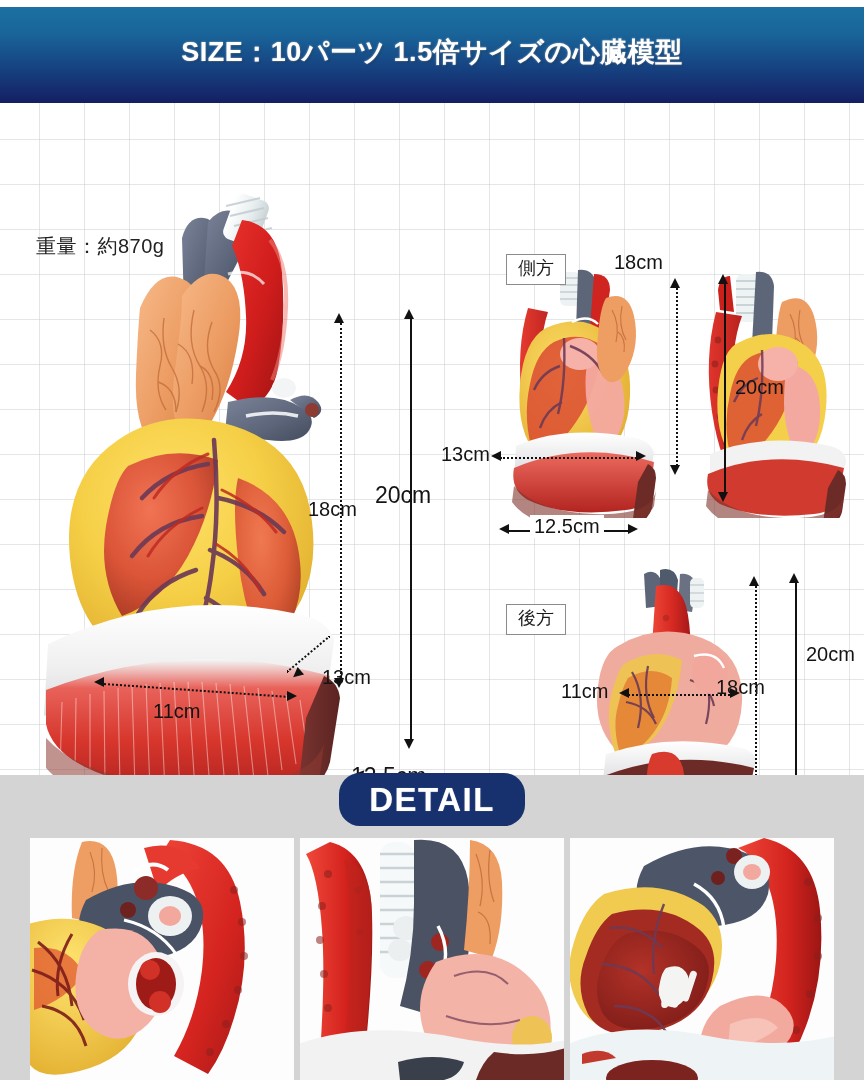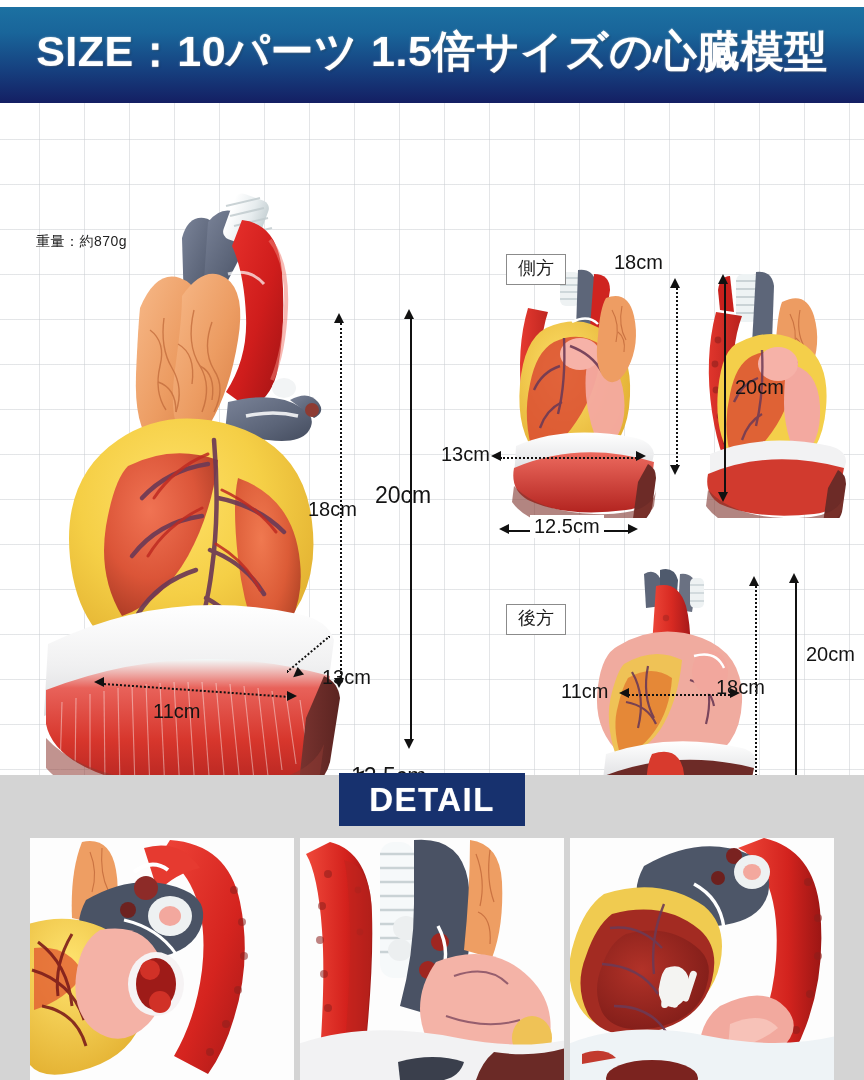--- a/index.html
+++ b/index.html
@@ -12,40 +12,40 @@
   .page { position: relative; width: 864px; height: 1080px; background:#fff; }
 
   
   .top-white { position:absolute; left:0; top:0; width:864px; height:7px; background:#ffffff; z-index:5;}
   .header {
     position: absolute; left:0; top:0; width:864px; height:103px;
     background: linear-gradient(180deg,#1d74a4 0%, #19659a 32%, #16407f 68%, #141f63 100%);
     display:flex; align-items:center; justify-content:center;
   }
   .header-title {
-    color:#ffffff; font-size:43px; font-weight:bold; letter-spacing:0.5px;
+    color:#ffffff; font-size:27px; font-weight:bold; letter-spacing:0.5px;
     text-shadow: 0 0 2px rgba(255,255,255,0.6), 1px 1px 2px rgba(0,0,0,0.35);
     white-space:nowrap; transform: scaleX(1.0);
   }
 
   
   .spec {
     position:absolute; left:0; top:103px; width:864px; height:672px;
     background-color:#ffffff;
     background-image:
       linear-gradient(to right, rgba(205,208,212,0.55) 1px, transparent 1px),
       linear-gradient(to bottom, rgba(205,208,212,0.55) 1px, transparent 1px);
     background-size: 45px 45px;
     background-position: -6px -9px;
     overflow:hidden;
   }
 
   .weight-label {
     position:absolute; left:36px; top:130px;
-    font-size:14px; color:#222; letter-spacing:0.5px; z-index:20;
+    font-size:20px; color:#222; letter-spacing:0.5px; z-index:20;
   }
 
   .view-tag {
     position:absolute; border:1px solid #8b8b8b; background:#fff;
     font-size:18px; color:#1a1a1a; padding:2px 11px 4px 11px; z-index:20;
     line-height:1.25;
   }
   #tag-lateral { left:506px; top:151px; }
   #tag-posterior { left:506px; top:461px;margin-top:40px; }
 
@@ -69,21 +69,21 @@
 
   
   .model { position:absolute; z-index:10; }
 
   
   .detail-band {
     position:absolute; left:0; top:775px; width:864px; height:305px; background:#d4d4d4;
   }
   .detail-ribbon {
     position:absolute; left:339px; top:773px; width:186px; height:53px;
-    background:#17316e; display:flex; align-items:center; justify-content:center; z-index:30;
+    background:#17316e; display:flex; align-items:center; justify-content:center; z-index:30;border-radius:21px;
   }
   .detail-ribbon span {
     color:#fff; font-size:33px; font-weight:bold; letter-spacing:1.5px;
     text-shadow: 0 0 1px rgba(255,255,255,0.5);
   }
   .detail-photos { position:absolute; left:0; top:838px; width:864px; height:242px; display:flex; gap:6px; padding:0 30px; }
   .photo { flex:1; background:#fff; position:relative; overflow:hidden; }
 </style>
 </head>
 <body>

